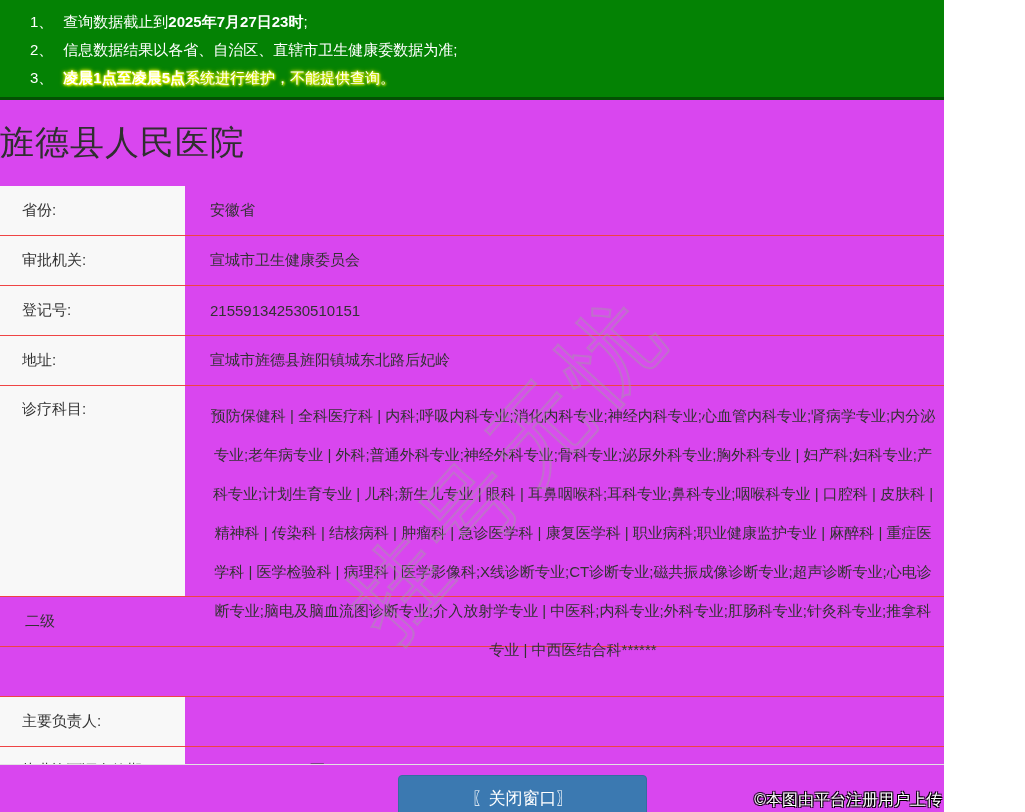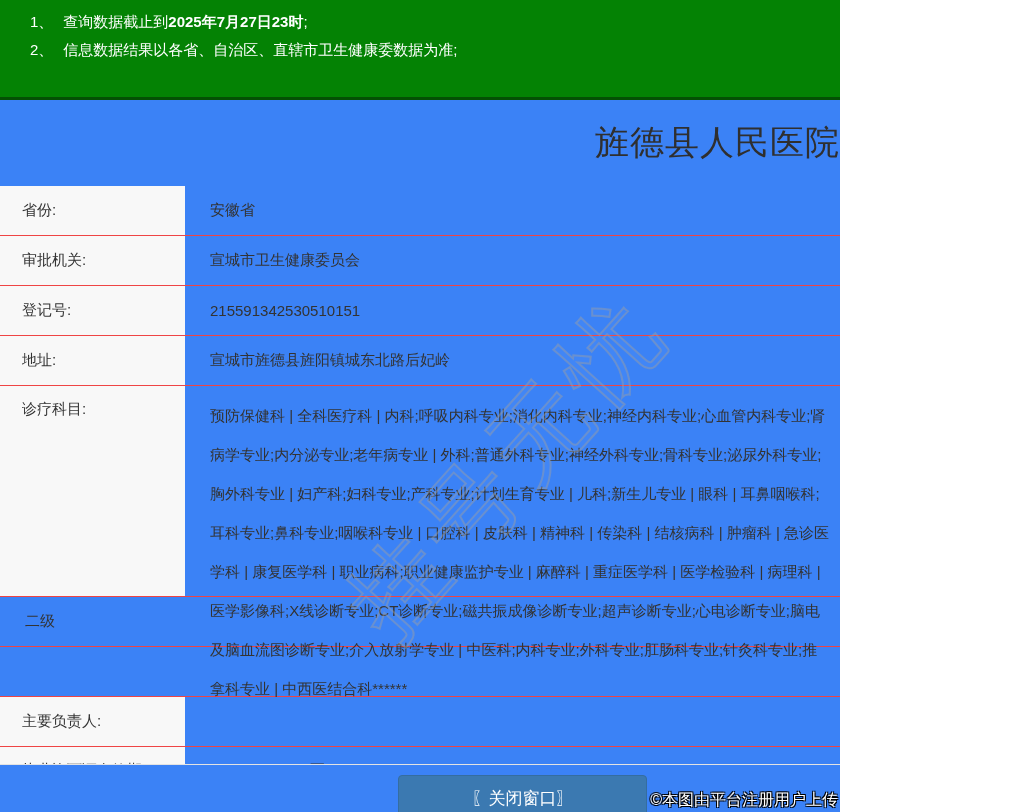--- a/index.html
+++ b/index.html
@@ -1,47 +1,47 @@
 <!DOCTYPE html>
 <html><head>
 <meta charset="utf-8">
 <style>
   html,body{margin:0;padding:0;}
   .page{
-    position:relative; width:840px; height:812px; overflow:hidden;
-    background:#3b82f6; font-family:"Liberation Sans", sans-serif; color:#333;
+    position:relative; width:944px; height:812px; overflow:hidden;
+    background:#d946ef; font-family:"Liberation Sans", sans-serif; color:#333;
   }
   
   .banner{
     background:#048204; border-bottom:3px solid #045004;
     height:97px; box-sizing:content-box; padding-top:0;
   }
   .notice-line{
     color:#ffffff; font-size:15px; line-height:28px; padding-left:30px;
     white-space:nowrap;
   }
   .notice-line:first-child{ padding-top:8px; }
   .notice-num{ margin-right:10px; }
   .notice-bold{ font-weight:bold; }
   .glow{ text-shadow:0 0 3px #ffff00, 0 0 5px #ffff00, 1px 1px 2px #ffff00; }
   
-  .title-wrap{ height:86px; display:flex; align-items:center; justify-content:flex-end; }
+  .title-wrap{ height:86px; display:flex; align-items:center; justify-content:flex-start; }
   .page-title{ font-size:34px; font-weight:500; color:#2f2f2f; letter-spacing:1px; }
   
   .info-table{ width:100%; }
   .row{ display:flex; border-bottom:1px solid #ef4444; box-sizing:border-box; }
   .row.std{ height:50px; }
   .cell-label{
     width:185px; flex-shrink:0; background:#f8f8f8; box-sizing:border-box;
     display:flex; align-items:center; padding-left:22px; font-size:15px; color:#333;
     align-self:stretch;
   }
   .cell-value{
     flex:1; display:flex; align-items:center; padding-left:25px; padding-right:8px;
-    font-size:15px; color:#333;
+    font-size:15px; color:#333;text-align:center;
   }
   .row.multi{ height:211px; }
   .row.multi .cell-label{ align-items:flex-start; padding-top:14px; }
   .row.multi .cell-value{
     align-items:flex-start; padding-top:10px; padding-bottom:10px;
     line-height:39px; display:block;
   }
   .row.partial{ height:18px; overflow:hidden; border-bottom:1px solid #e3e3e3; }
   .row.partial .cell-label{ align-items:flex-start; padding-top:14px; }
   .row.partial .cell-value{ align-items:flex-start; padding-top:14px; }
@@ -72,20 +72,23 @@
 <body>
 
 <div class="page">
 
   <div class="banner">
     <div class="notice-line">
       <span class="notice-num">1、</span><span>查询数据截止到</span><span class="notice-bold">2025年7月27日23时</span><span>;</span>
     </div>
     <div class="notice-line">
       <span class="notice-num">2、</span><span>信息数据结果以各省、自治区、直辖市卫生健康委数据为准;</span>
+    </div>
+    <div class="notice-line">
+      <span class="notice-num">3、</span><span class="notice-bold glow">凌晨1点至凌晨5点</span><span class="glow">系统进行维护，不能提供查询。</span>
     </div>
   </div>
 
   <div class="title-wrap">
     <div class="page-title">旌德县人民医院</div>
   </div>
 
   <div class="info-table">
 
     <div class="row std">

